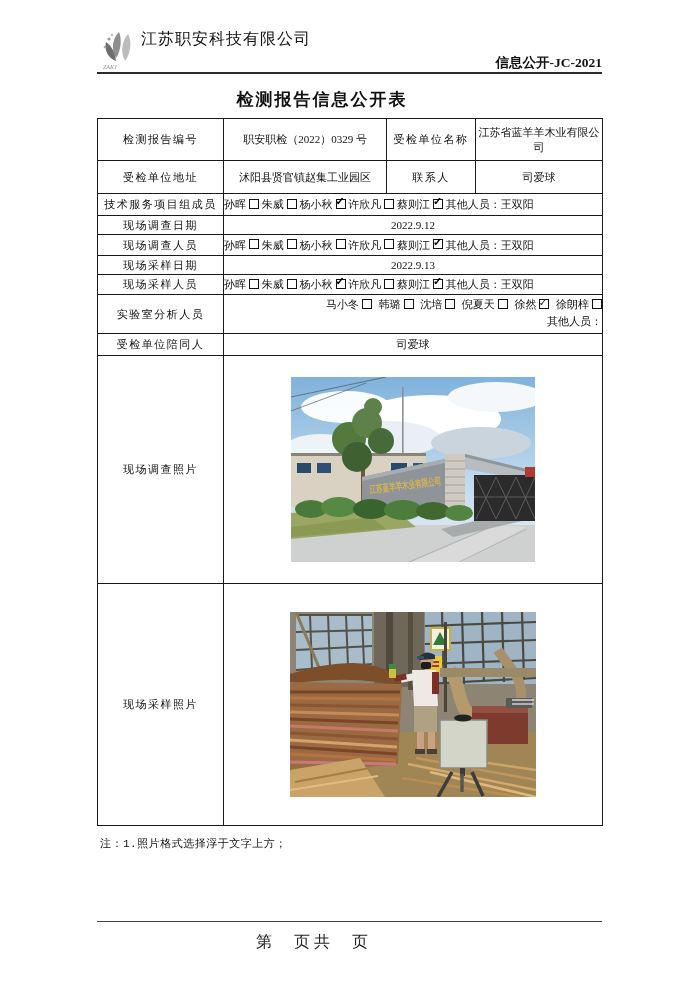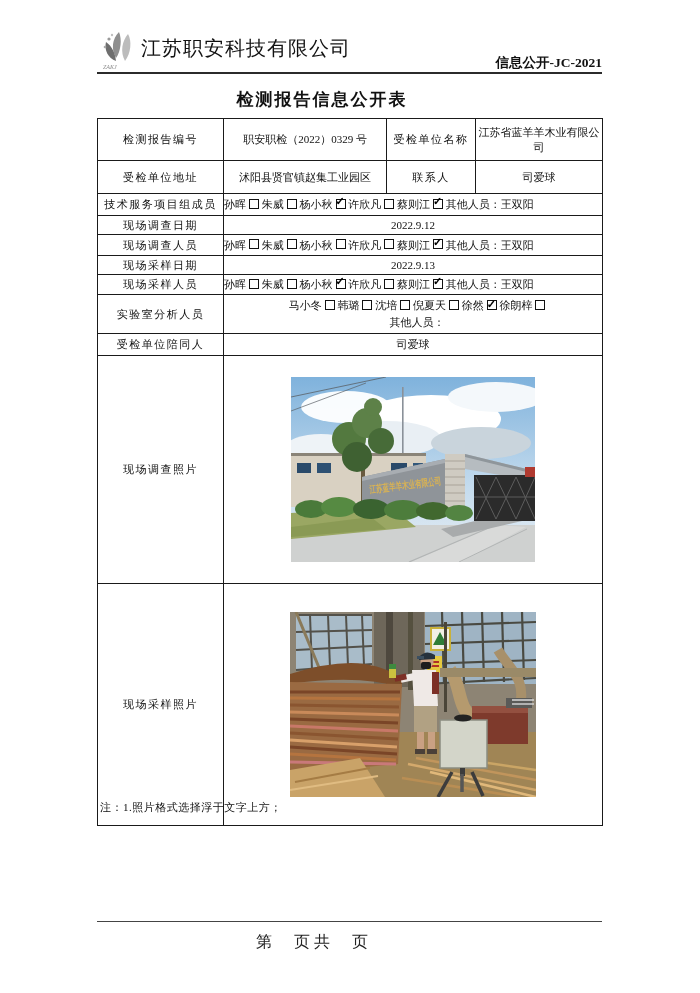--- a/index.html
+++ b/index.html
@@ -5,50 +5,50 @@
   html,body{margin:0;padding:0;background:#fff;}
   .page{position:relative;width:700px;height:993px;background:#fff;overflow:hidden;
         font-family:"Liberation Serif","DejaVu Serif",serif;color:#111;}
 
   
   .hdr{position:absolute;top:28px;left:97px;width:505px;height:44px;
        display:flex;justify-content:space-between;align-items:flex-end;}
   .hdr-left{display:flex;align-items:flex-end;}
   .logo{width:44px;height:42px;position:relative;}
   .logo svg{display:block;}
-  .company{font-size:20px;letter-spacing:1px;padding-bottom:10px;}
+  .company{font-size:16px;letter-spacing:1px;padding-bottom:22px;}
   .doccode{font-size:13.5px;font-weight:bold;}
   .hdr-rule{position:absolute;top:72px;left:97px;width:505px;border-top:2px solid #2b2b2b;}
 
   
   .title{position:absolute;top:88px;left:0;width:644px;text-align:center;
          font-size:17px;font-weight:bold;letter-spacing:2px;}
 
   
   table.main{position:absolute;top:118px;left:97px;width:505px;border-collapse:collapse;table-layout:fixed;}
   table.main td{border:1px solid #1a1a1a;font-size:11px;vertical-align:middle;padding:0;}
   col.c1{width:126px}col.c2{width:163px}col.c3{width:89px}col.c4{width:127px}
   .lbl{text-align:center;letter-spacing:1.5px;padding:0 2px;}
   .val{text-align:center;padding:0 2px;}
   .val-sm{font-size:10px;line-height:1.35;}
   .members{text-align:left;padding-left:8px;}
   .member{margin-right:0;white-space:nowrap;}
   .cb{display:inline-block;width:8px;height:8px;border:1px solid #111;margin-left:3px;
       position:relative;vertical-align:-0.5px;}
   .cb[data-state="checked"]::after{content:"✓";position:absolute;left:-1px;top:-4.5px;
       font-size:11px;font-weight:bold;color:#000;}
-  .lab-line{padding-left:8px;text-align:center;line-height:17px;}
+  .lab-line{padding-left:8px;text-align:right;line-height:17px;font-family:Liberation Mono, monospace;}
   .r1{height:42px}.r2{height:33px}.r3{height:22px}.r4{height:19px}.r5{height:21px}
   .r6{height:19px}.r7{height:20px}.r8{height:39px}.r9{height:22px}
   .r10{height:228px}.r11{height:242px}
   .photo-cell{text-align:center;}
   .photo-cell svg{display:inline-block;vertical-align:middle;}
 
   
-  .note{position:absolute;top:789px;left:100px;font-size:11px;letter-spacing:0.5px;}
+  .note{position:absolute;top:825px;left:100px;font-size:11px;letter-spacing:0.5px;font-family:Liberation Mono, monospace;}
   .foot-rule{position:absolute;top:921px;left:97px;width:505px;border-top:1.5px solid #444;}
   .pageno{position:absolute;top:926px;left:0;width:624px;text-align:center;font-size:16px;color:#222;margin-top:6px;}
   .pageno span{margin:0 11px;}
 </style>
 </head>
 <body>
 
 <div class="page">
 
   <div class="hdr">

